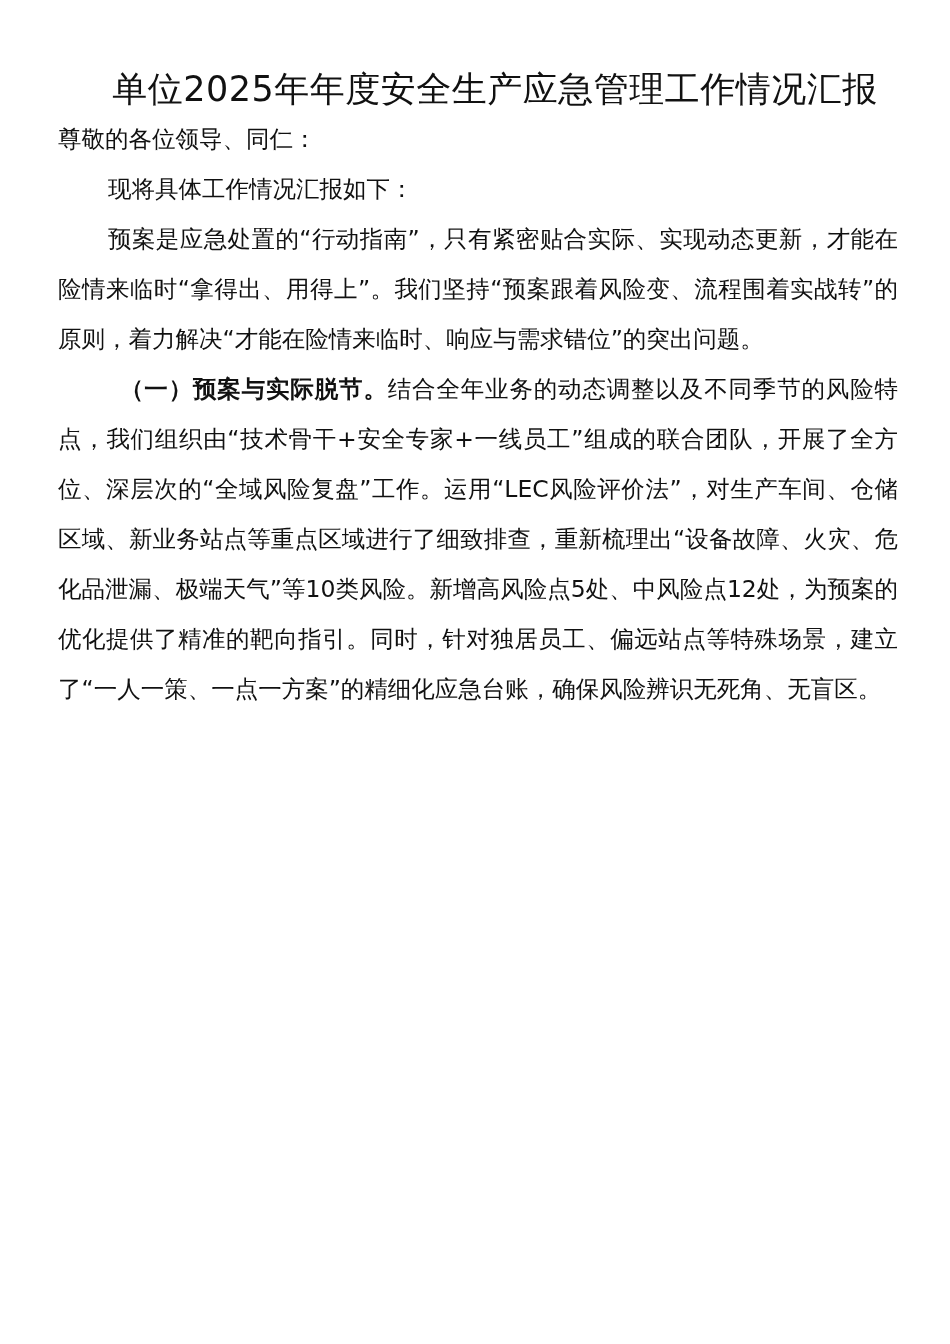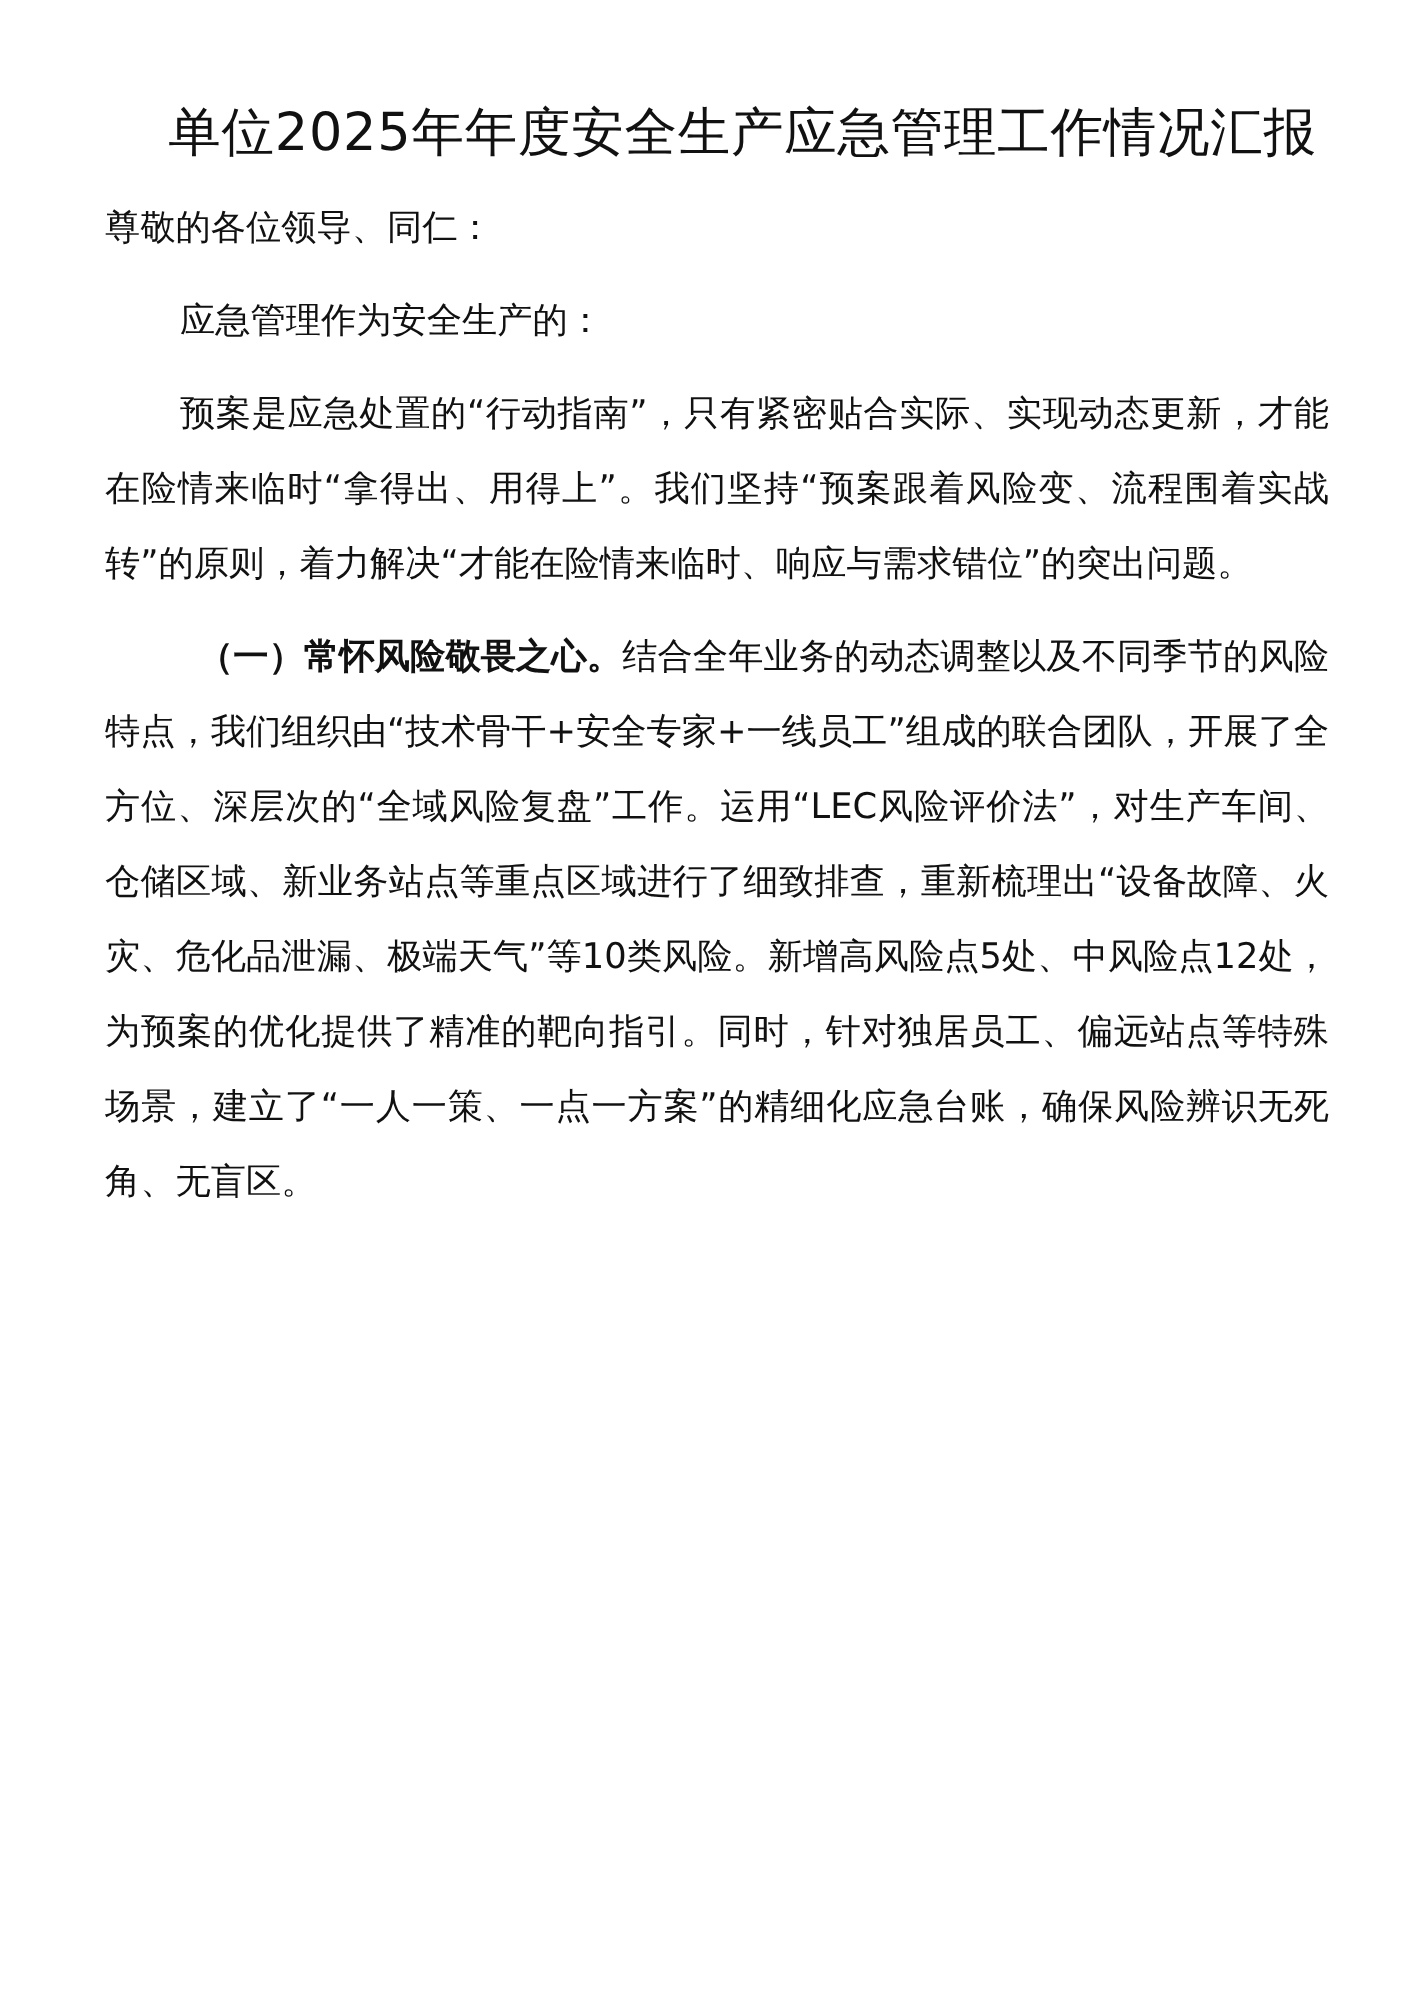--- a/index.html
+++ b/index.html
@@ -1,28 +1,28 @@
 <!DOCTYPE html>
 <html><head>
 <meta charset="utf-8">
 <style>
   html, body { margin: 0; padding: 0; background: #ffffff; }
   body { width: 950px; height: 1344px; overflow: hidden; position: relative; font-family: "DejaVu Sans", "Liberation Sans", sans-serif; color: #111111; }
   .page { position: absolute; left: 0; top: 0; width: 950px; height: 1344px; background: #ffffff; }
   .title { position: absolute; left: 0; top: 66px; width: 950px; text-align: center; font-size: 35px; line-height: 46px; letter-spacing: 0.5px; color: #111; margin-left: 20px; }
   .body { position: absolute; left: 58px; top: 114px; width: 840px; font-size: 23.5px; line-height: 50px; }
-  .para { margin: 12px; text-align: justify; text-align-last: left; }
+  .para { margin: 0; text-align: justify; text-align-last: left; }
   .indent { text-indent: 50px; }
   .indent-lg { text-indent: 62px; }
   .bold { font-weight: bold; }
 </style>
 </head>
 <body>
 
 <div class="page">
   <div class="title">单位2025年年度安全生产应急管理工作情况汇报</div>
   <div class="body">
     <p class="para">尊敬的各位领导、同仁：</p>
-    <p class="para indent">应急管理作为安全生产的：</p>
+    <p class="para indent">现将具体工作情况汇报如下：</p>
     <p class="para indent">预案是应急处置的“行动指南”，只有紧密贴合实际、实现动态更新，才能在险情来临时“拿得出、用得上”。我们坚持“预案跟着风险变、流程围着实战转”的原则，着力解决“才能在险情来临时、响应与需求错位”的突出问题。</p>
-    <p class="para indent-lg"><span class="bold">（一）常怀风险敬畏之心。</span><span>结合全年业务的动态调整以及不同季节的风险特点，我们组织由“技术骨干+安全专家+一线员工”组成的联合团队，开展了全方位、深层次的“全域风险复盘”工作。运用“LEC风险评价法”，对生产车间、仓储区域、新业务站点等重点区域进行了细致排查，重新梳理出“设备故障、火灾、危化品泄漏、极端天气”等10类风险。新增高风险点5处、中风险点12处，为预案的优化提供了精准的靶向指引。同时，针对独居员工、偏远站点等特殊场景，建立了“一人一策、一点一方案”的精细化应急台账，确保风险辨识无死角、无盲区。</span></p>
+    <p class="para indent-lg"><span class="bold">（一）预案与实际脱节。</span><span>结合全年业务的动态调整以及不同季节的风险特点，我们组织由“技术骨干+安全专家+一线员工”组成的联合团队，开展了全方位、深层次的“全域风险复盘”工作。运用“LEC风险评价法”，对生产车间、仓储区域、新业务站点等重点区域进行了细致排查，重新梳理出“设备故障、火灾、危化品泄漏、极端天气”等10类风险。新增高风险点5处、中风险点12处，为预案的优化提供了精准的靶向指引。同时，针对独居员工、偏远站点等特殊场景，建立了“一人一策、一点一方案”的精细化应急台账，确保风险辨识无死角、无盲区。</span></p>
   </div>
 </div>
 
 </body></html>

